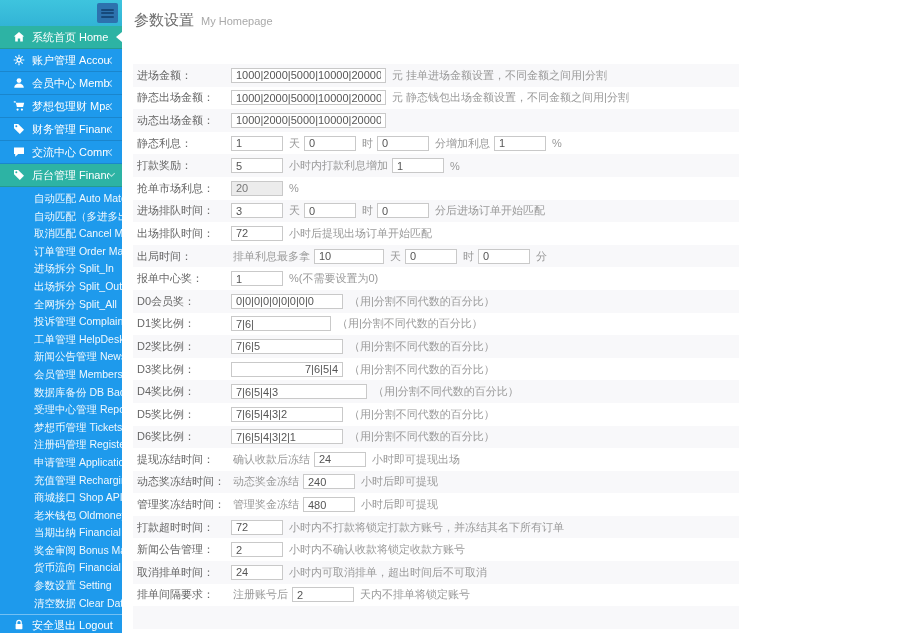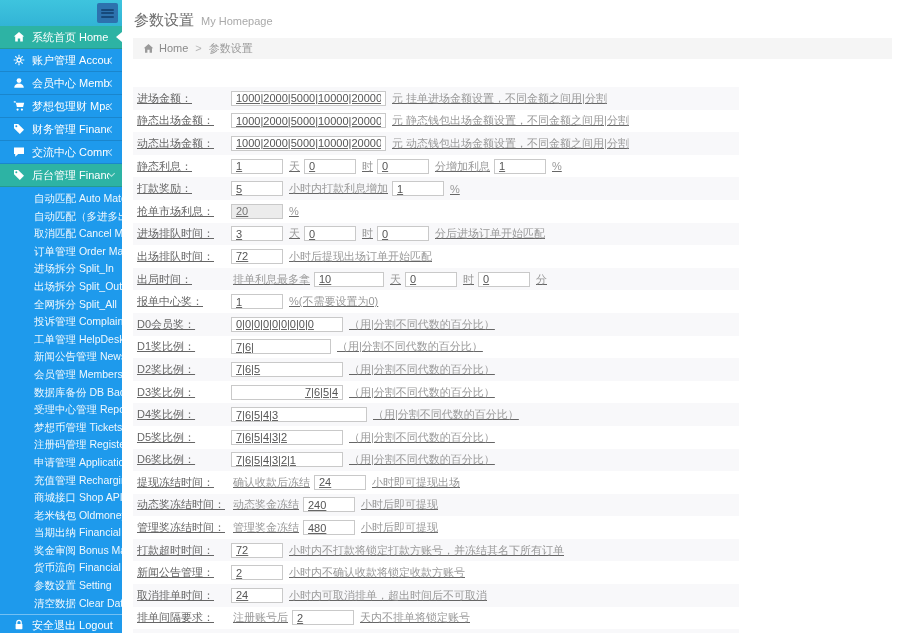--- a/index.html
+++ b/index.html
@@ -40,21 +40,21 @@
   .page-title { font-size:15px; color:#6a6a6a; font-weight:normal; display:inline; }
   .page-subtitle { font-size:11px; color:#a9a9a9; margin-left:4px; }
 
   .breadcrumb { margin:2px 8px 0 11px; height:21px; line-height:21px; background:#f5f5f5;
                 padding:0 10px; color:#9a9a9a; font-size:11px; display:flex; align-items:center; }
   .breadcrumb .bc-home-icon { width:11px; height:11px; margin-right:5px; display:inline-flex; }
   .breadcrumb a { color:#8a8a8a; text-decoration:none; cursor:pointer; }
   .bc-sep { margin:0 7px; color:#b5b5b5; }
 
   .settings-form { margin:28px 0 0 11px; width:606px; }
-  .form-row { display:flex; align-items:center; height:22.6px; padding-left:4px;text-decoration:underline; }
+  .form-row { display:flex; align-items:center; height:22.6px; padding-left:4px; }
   .form-row.striped { background:#f8f8fa; }
   .form-label { width:94px; flex:none; color:#666; }
   .form-seg-text { color:#999; margin:0 4px 0 2px; white-space:nowrap; }
   .form-input { height:15px; border:1px solid #c9c9c9; background:#fff; font-size:11px; color:#555;
                 padding:0 4px; margin-right:4px; font-family:"Liberation Sans","DejaVu Sans",sans-serif; }
   .form-input.disabled { background:#ececec; color:#777; }
 </style>
 </head>
 <body>
 
@@ -172,45 +172,34 @@
       </span>
       <span>安全退出 Logout</span>
     </div>
 </div>
 
 <div class="main">
   <div class="page-header">
     <h1 class="page-title">参数设置</h1>
     <span class="page-subtitle">My Homepage</span>
   </div>
-  <div class="breadcrumb">
-    <span class="bc-home-icon" id="bc-home-icon">
-        <svg viewBox="0 0 12 12" width="11" height="11">
-          <path d="M6 1 11.2 5.6 9.8 5.6 9.8 10.6 7.2 10.6 7.2 7.4 4.8 7.4 4.8 10.6 2.2 10.6 2.2 5.6 0.8 5.6Z" fill="#9a9a9a"></path>
-        </svg>
-      </span>
-    <a>Home</a>
-    <span class="bc-sep">&gt;</span>
-    <span>参数设置</span>
-  </div>
   <div id="settings-form" class="settings-form">
       <div class="form-row striped">
         <span class="form-label">进场金额：</span>
         <input type="text" class="form-input" value="1000|2000|5000|10000|20000|" style="width: 155px;">
         <span class="form-seg-text">元 挂单进场金额设置，不同金额之间用|分割</span>
       </div>
       <div class="form-row">
         <span class="form-label">静态出场金额：</span>
         <input type="text" class="form-input" value="1000|2000|5000|10000|20000|" style="width: 155px;">
         <span class="form-seg-text">元 静态钱包出场金额设置，不同金额之间用|分割</span>
       </div>
       <div class="form-row striped">
         <span class="form-label">动态出场金额：</span>
         <input type="text" class="form-input" value="1000|2000|5000|10000|20000|" style="width: 155px;">
-        <span class="form-seg-text">元 动态钱包出场金额设置，不同金额之间用|分割</span>
       </div>
       <div class="form-row">
         <span class="form-label">静态利息：</span>
         <input type="text" class="form-input" value="1" style="width: 52px;">
         <span class="form-seg-text">天</span>
         <input type="text" class="form-input" value="0" style="width: 52px;">
         <span class="form-seg-text">时</span>
         <input type="text" class="form-input" value="0" style="width: 52px;">
         <span class="form-seg-text">分增加利息</span>
         <input type="text" class="form-input" value="1" style="width: 52px;">

